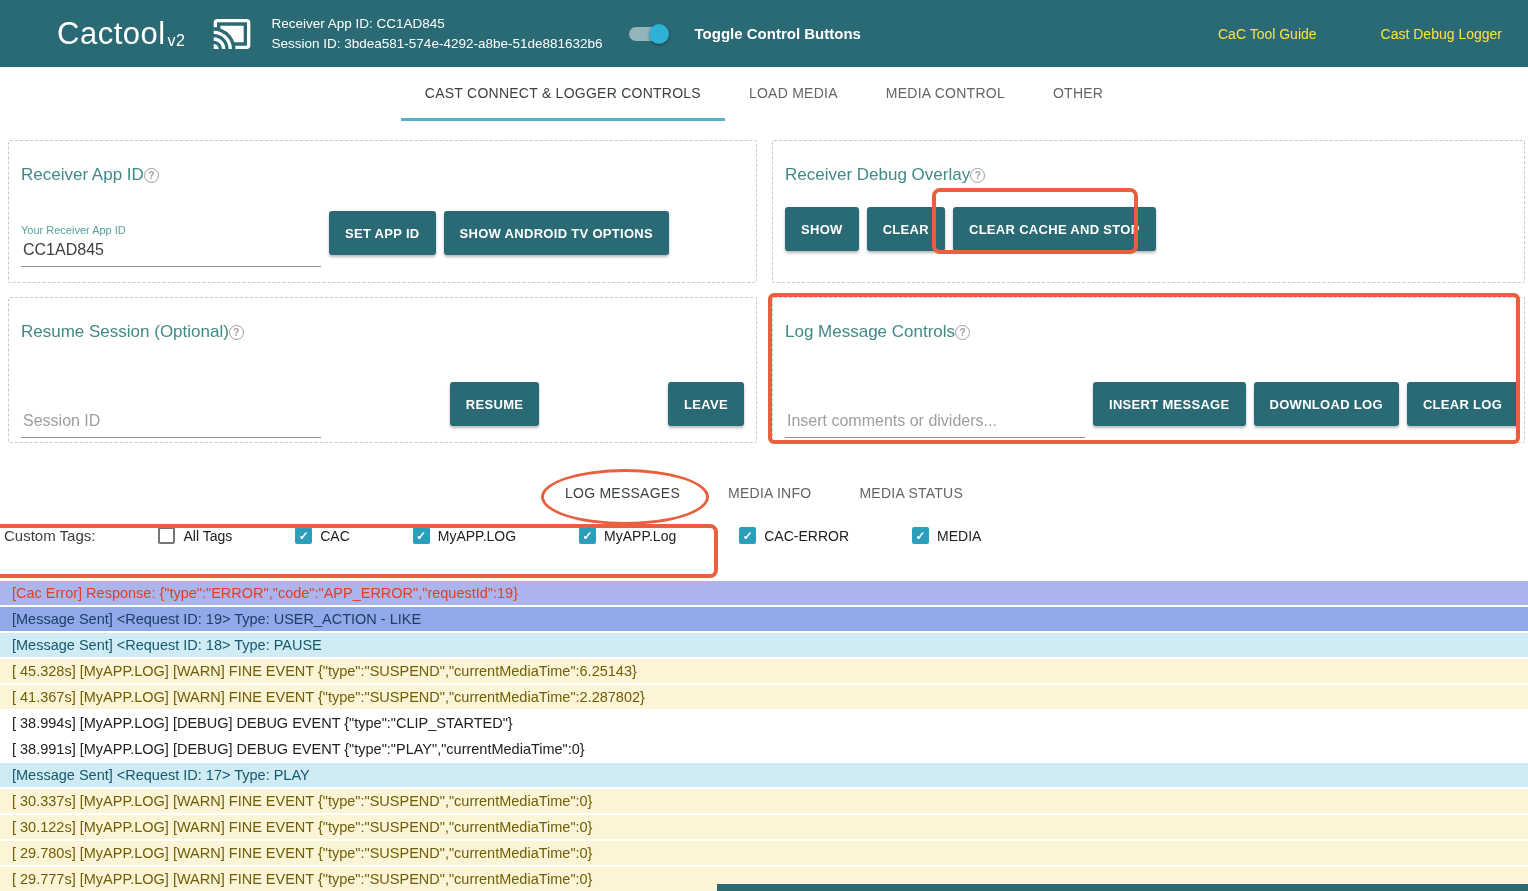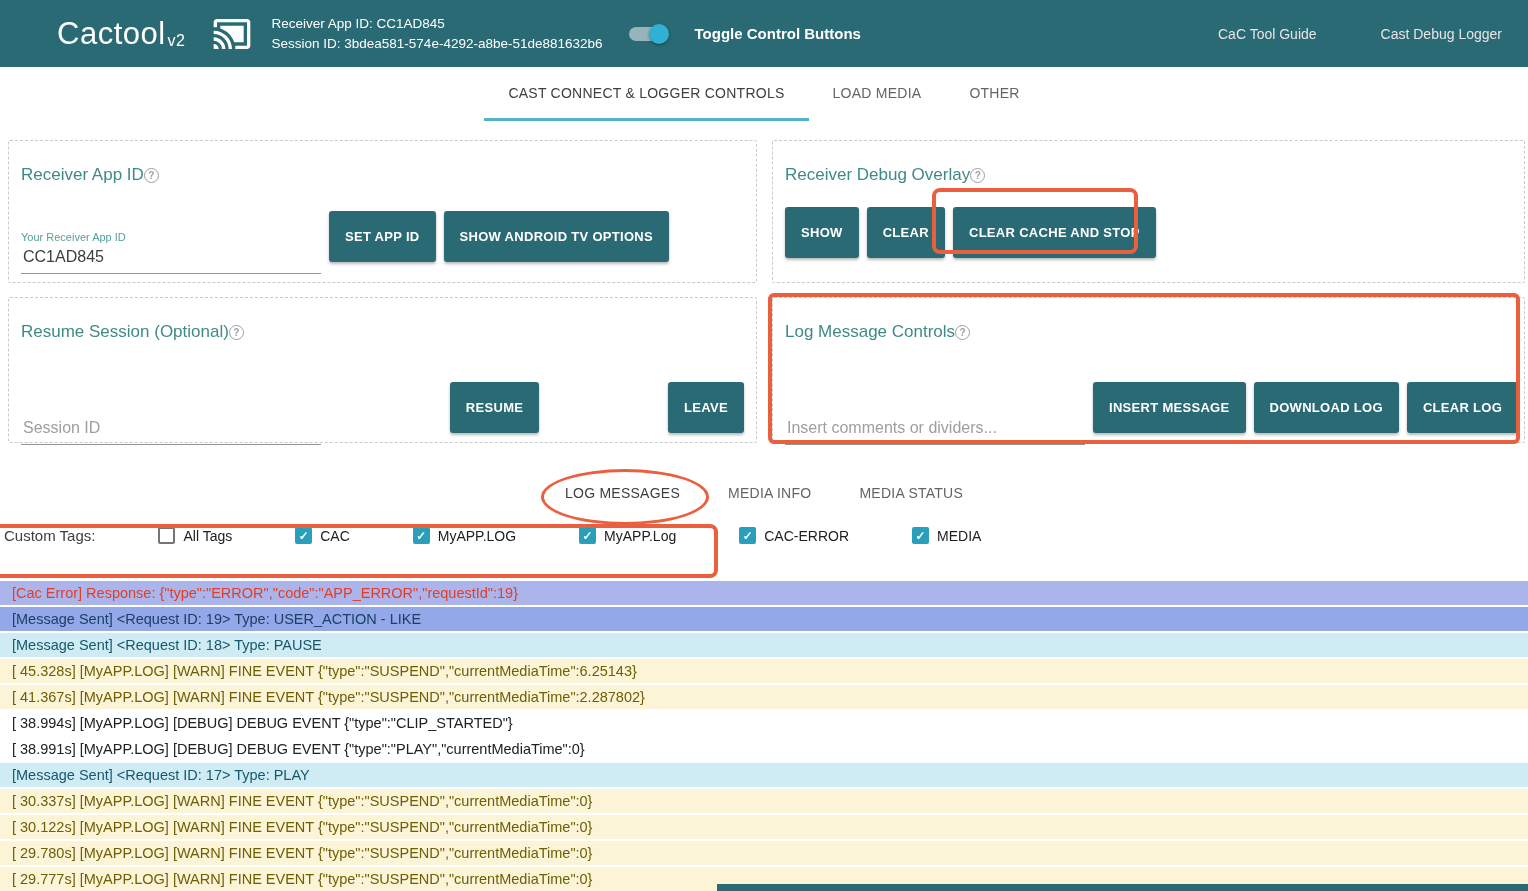--- a/index.html
+++ b/index.html
@@ -16,21 +16,21 @@
   }
   .logo { font-size:31px; font-weight:400; letter-spacing:.5px; white-space:nowrap; }
   .logo .ver { font-size:16px; font-weight:400; position:relative; top:2px; margin-left:2px; }
   .cast-icon { margin-left:22px; display:flex; align-items:center; }
   .hdr-ids { margin-left:16px; font-size:13.5px; line-height:20px; white-space:nowrap; }
   .switch { margin-left:26px; position:relative; width:40px; height:20px; cursor:pointer; flex:none; }
   .switch .track { position:absolute; left:0; top:3px; width:36px; height:14px; border-radius:7px; background:rgba(255,255,255,.5); }
   .switch .thumb { position:absolute; right:0; top:0; width:20px; height:20px; border-radius:50%; background:#2eb1d4; box-shadow:0 1px 3px rgba(0,0,0,.4); }
   .toggle-label { margin-left:26px; font-size:15px; font-weight:700; white-space:nowrap; }
   .hdr-spacer { flex:1; }
-  .hdr-link { font-size:14px; color:#e5e5e5; cursor:pointer; white-space:nowrap; }
+  .hdr-link { font-size:14px; color:#fde047; cursor:pointer; white-space:nowrap; }
   .hdr-link + .hdr-link { margin-left:64px; }
 
   
   .tabbar { height:54px; display:flex; justify-content:center; background:#fff; }
   .tab {
     padding:0 24px; display:flex; align-items:center;
     font-size:14px; font-weight:500; letter-spacing:.25px; color:#646464; cursor:pointer;
     border-bottom:3px solid transparent;
   }
   .tab.active { color:#3c4043; border-bottom-color:#53b4c9; }
@@ -58,21 +58,21 @@
   .input-group { width:300px; flex:none; }
   .input-label { color:#55a09a; font-size:11px; }
   .text-input {
     border:none; border-bottom:1px solid #949494; width:100%;
     font-size:16px; color:#3c4043; padding:5px 2px 7px; outline:none;
     background:transparent; font-family:inherit;
   }
   .text-input::placeholder { color:#9e9e9e; }
   .btn {
     background:#2a6a74; color:#fff; border:none; border-radius:3px;
-    height:51px; padding:0 16px; font-size:13px; font-weight:700; letter-spacing:.3px;
+    height:44px; padding:0 16px; font-size:13px; font-weight:700; letter-spacing:.3px;
     box-shadow:0 2px 3px rgba(0,0,0,.28); cursor:pointer; white-space:nowrap;
     font-family:inherit; margin-left:8px; margin-bottom:12px;
   }
   .btns-only { margin-top:22px; display:flex; }
   .btns-only .btn { margin:0 8px 0 0; }
 
   
   .log-tabs { margin-top:20px; height:60px; display:flex; justify-content:center; }
   .log-tab {
     padding:0 24px; display:flex; align-items:center;
@@ -136,20 +136,21 @@
   </div>
   <div class="toggle-label">Toggle Control Buttons</div>
   <div class="hdr-spacer"></div>
   <div class="hdr-link">CaC Tool Guide</div>
   <div class="hdr-link">Cast Debug Logger</div>
 </div>
 
 <div class="tabbar">
   <div class="tab active">CAST CONNECT &amp; LOGGER CONTROLS</div>
   <div class="tab">LOAD MEDIA</div>
+  <div class="tab">MEDIA CONTROL</div>
   <div class="tab">OTHER</div>
 </div>
 
 <div class="panels">
 
   <div class="panel">
     <div class="panel-title">
       <span>Receiver App ID</span>
       <span class="help"></span>
     </div>

